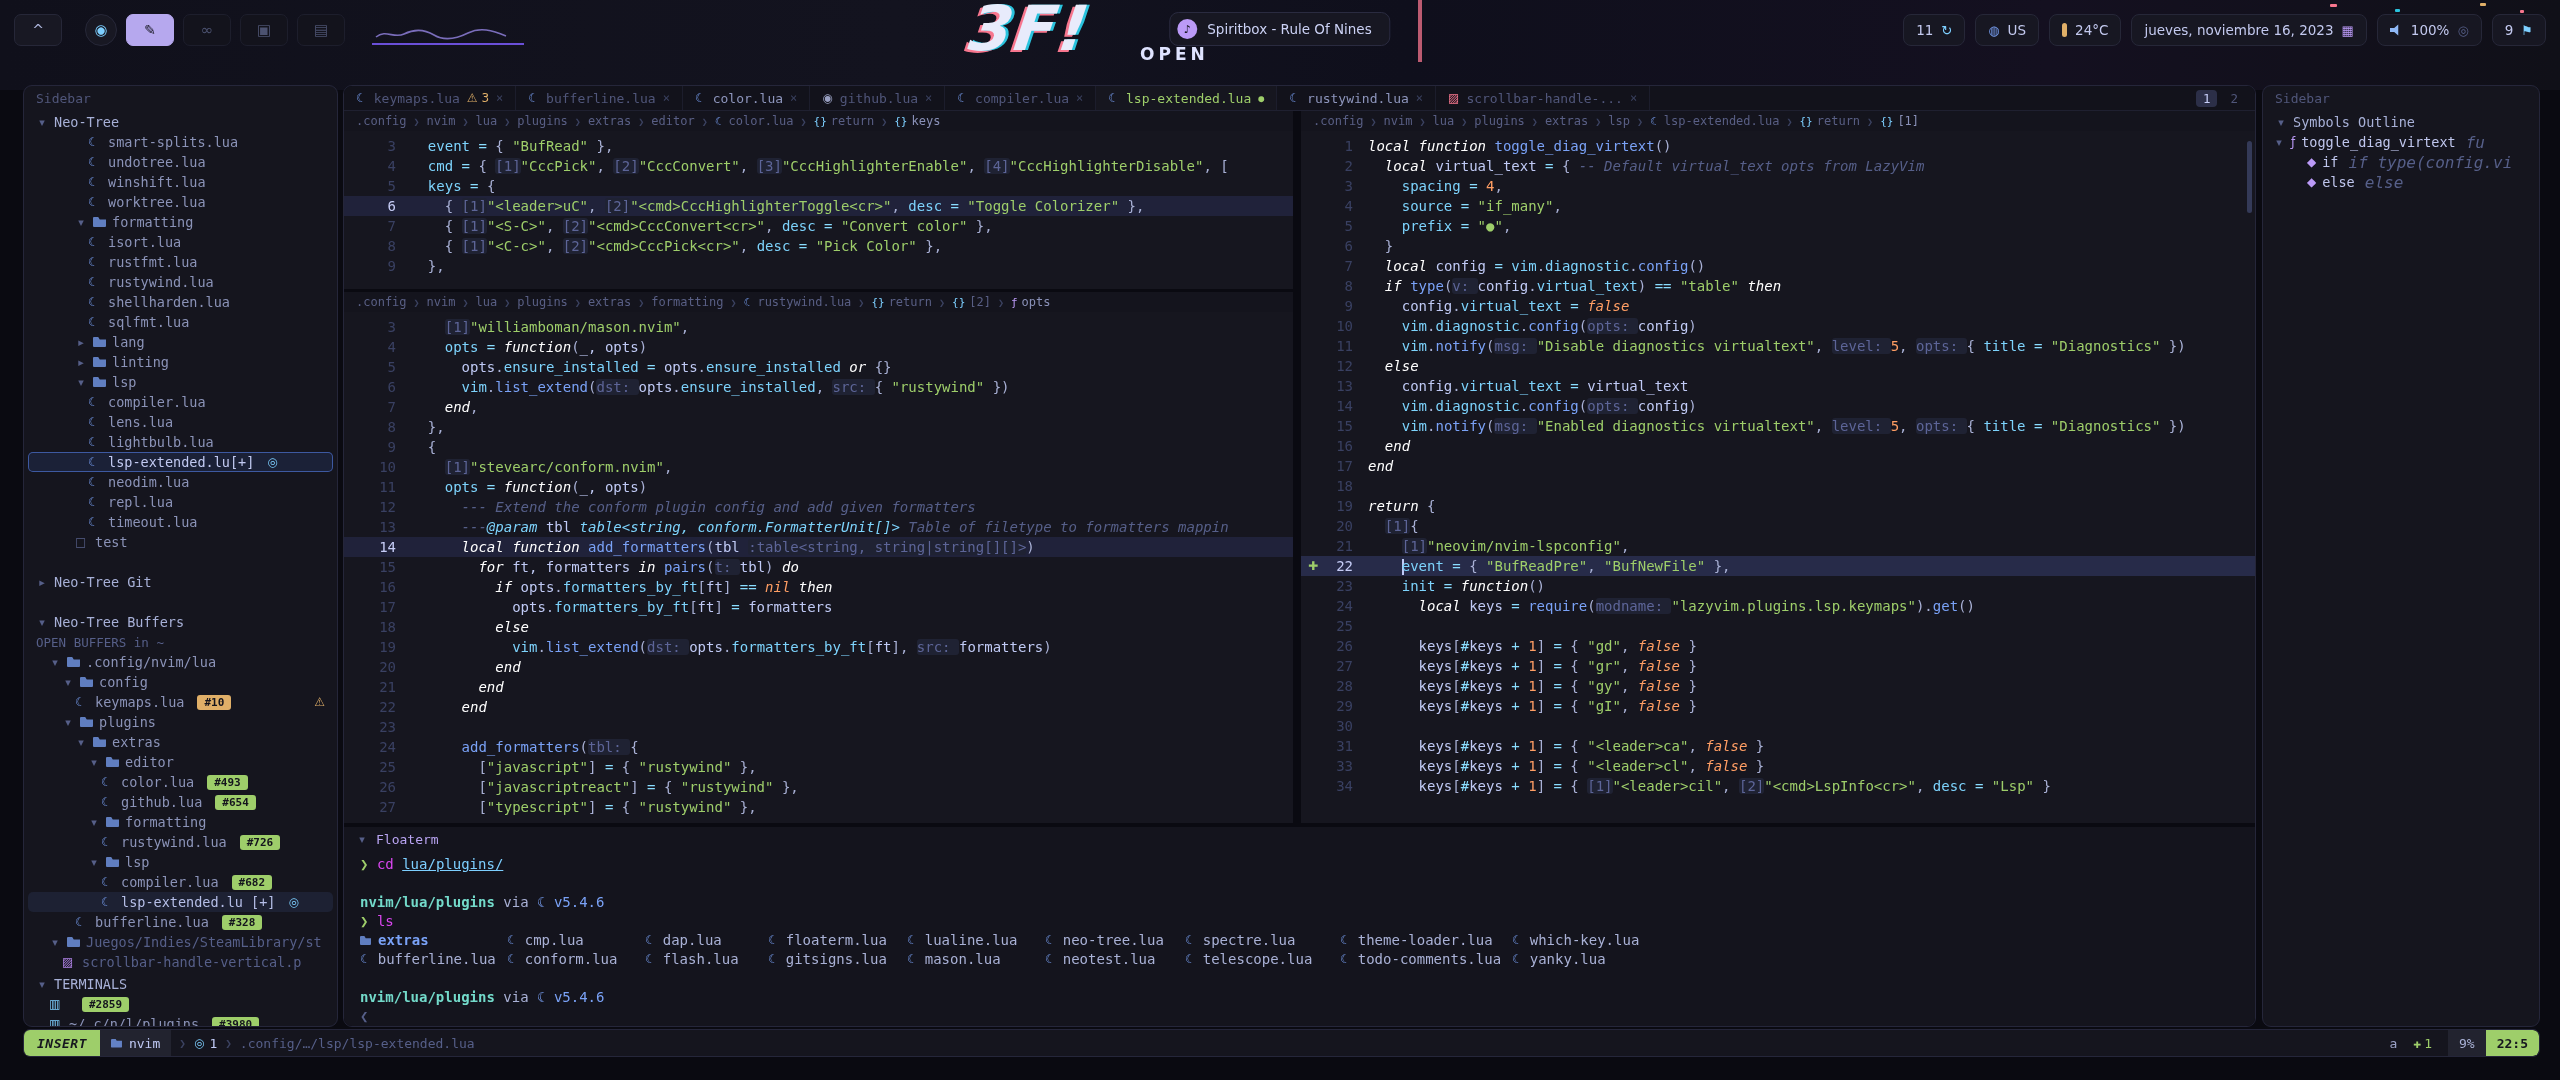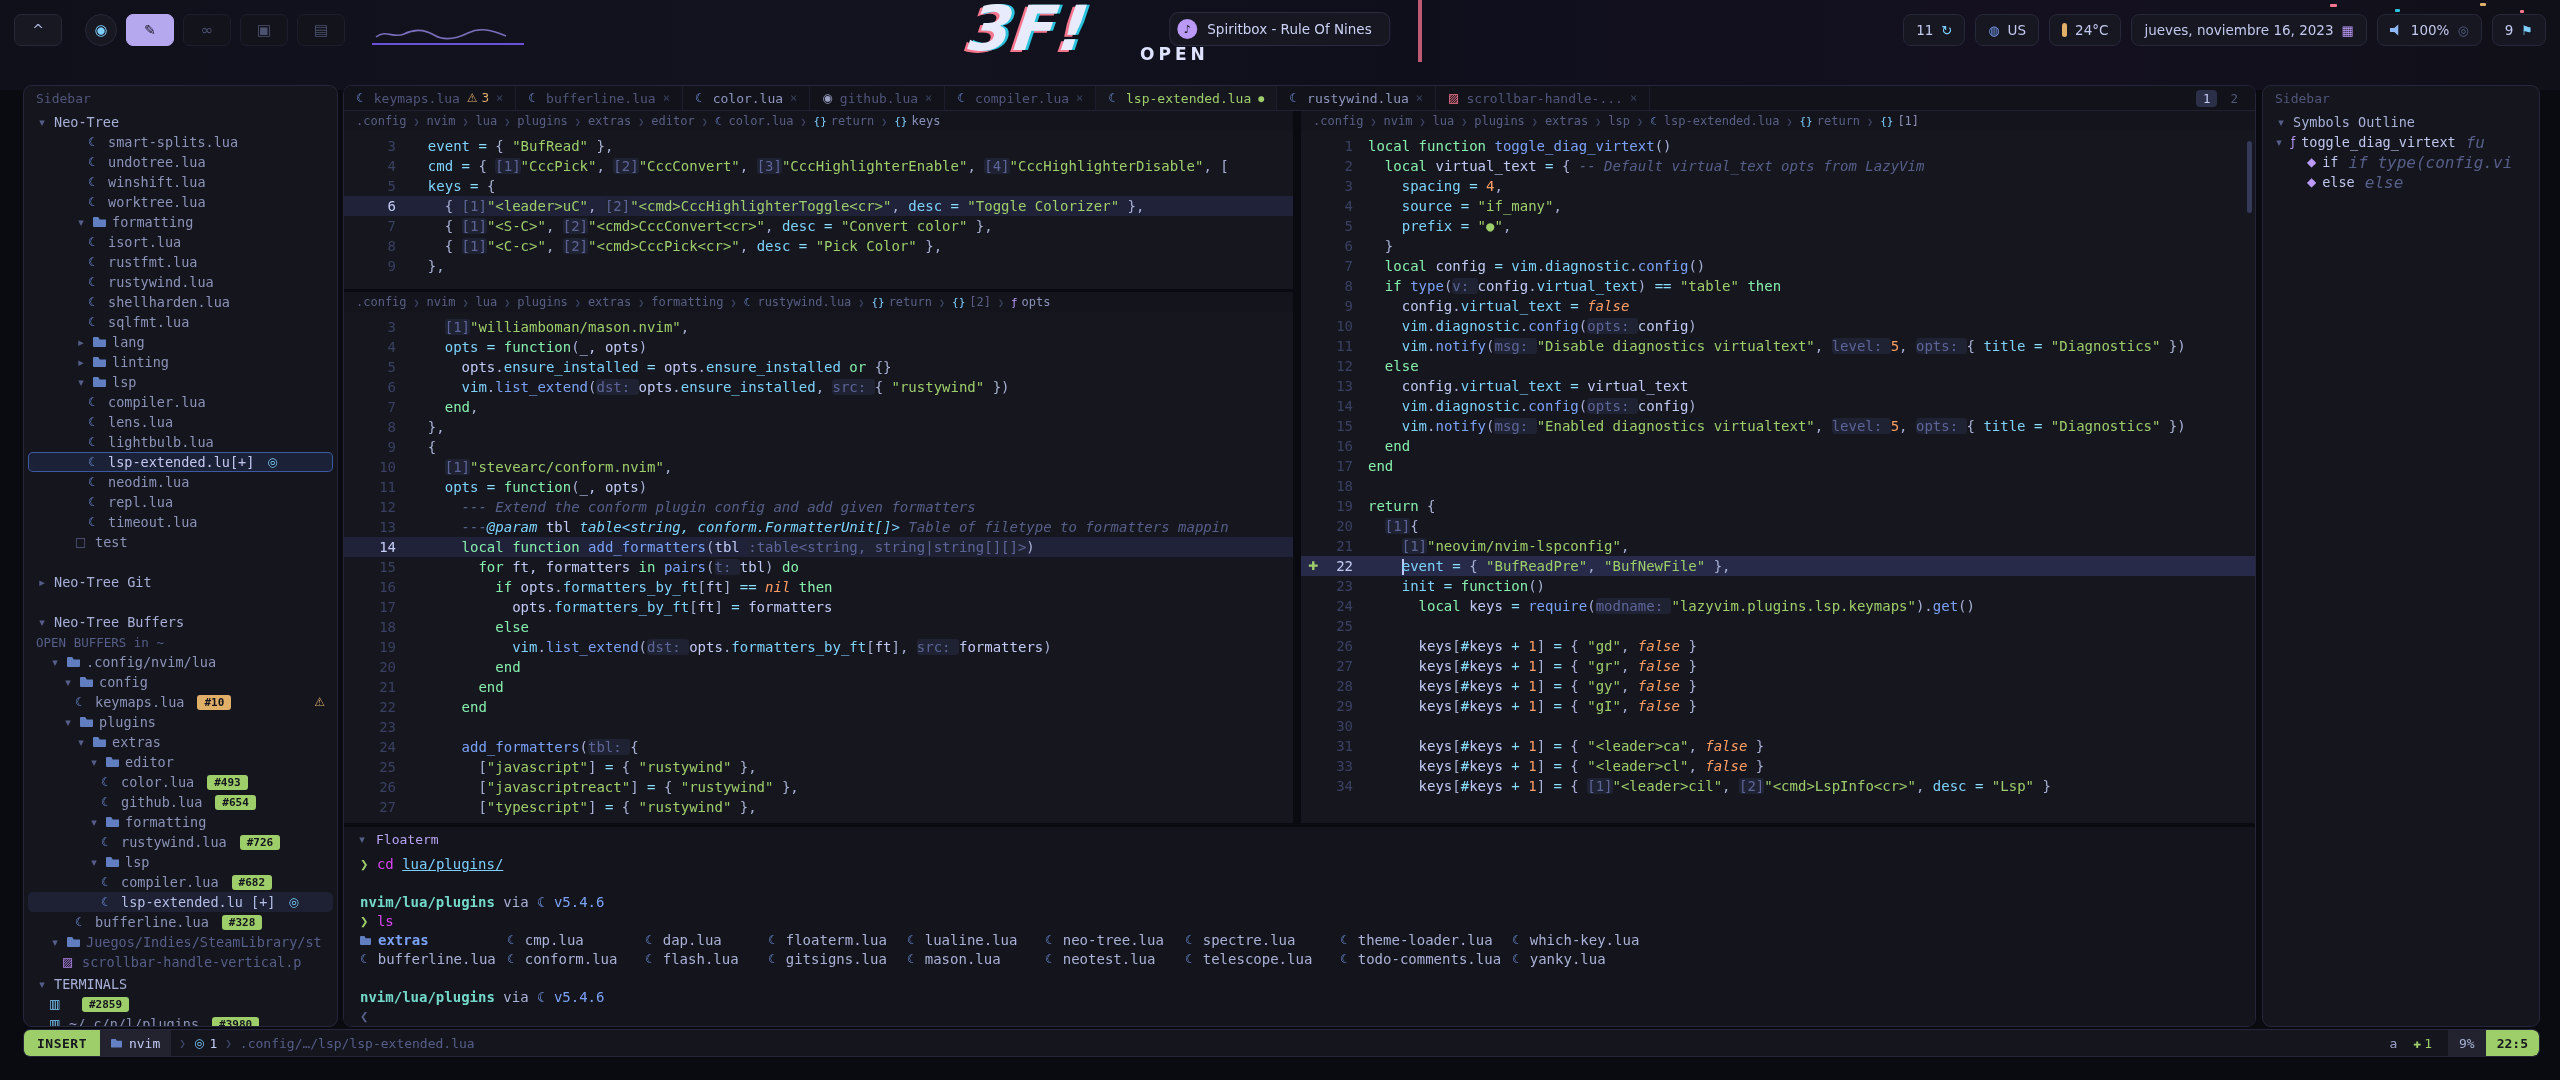--- a/index.html
+++ b/index.html
@@ -79,21 +79,21 @@
   .code{flex:1;padding-top:5px;overflow:hidden;font-size:14px;line-height:20px;}
   .cline{display:flex;height:20px;position:relative;}
   .cline.hl{background:#20223a;}
   #ed-lsp .cline.hl{background:#272b49;}
   .sign{position:absolute;left:7px;top:0;width:18px;color:#9ece6a;font-size:12px;font-family:"DejaVu Sans",sans-serif;}
   .ln{flex:none;width:52px;text-align:right;padding-right:15px;color:#394062;}
   .cline.hl .ln{color:#c6cdf7;}
   .ctext{flex:1;min-width:0;overflow:hidden;white-space:pre;}
   .ed-scrollbar{position:absolute;right:3px;top:30px;width:5px;height:72px;border-radius:3px;background:#343a58;z-index:3;}
   
-  .tk-p{color:#a9b1d6}.tk-w{color:#c0caf5}.tk-k{color:#86efac;}.tk-s{color:#9ece6a}
+  .tk-p{color:#a9b1d6}.tk-w{color:#c0caf5}.tk-k{color:#ffffff;font-style:italic}.tk-s{color:#9ece6a}
   .tk-f{color:#7aa2f7}.tk-v{color:#7dd3fc}.tk-t{color:#7dd3fc;font-style:italic}.tk-n{color:#ff9e64}
   .tk-b{color:#ff9e64;font-style:italic}.tk-c{color:#565f89;font-style:italic}.tk-o{color:#89ddff}
   .tk-h{color:#5d6598;background:#1f2233;border-radius:3px}
   .tk-g{color:#9ece6a}.tk-cy{color:#d946ef}.tk-u{color:#7dcfff;text-decoration:underline}
   .tk-dir{color:#73daca;font-weight:bold}.tk-bl{color:#7aa2f7}.tk-dim2{color:#565f89}
   .cursor-beam{display:inline-block;width:2px;height:16px;background:#c0caf5;vertical-align:middle;margin-right:-2px;}
   
   .sb-title{height:24px;display:flex;align-items:center;padding:0 12px;color:#50567a;font-size:13px;flex:none;}
   #sb-rows,#ol-rows{overflow:hidden;flex:1;}
   .sb-row{height:20px;display:flex;align-items:center;gap:6px;padding:0 8px;font-size:13.5px;
@@ -127,21 +127,21 @@
   #ft-header{height:24px;flex:none;display:flex;align-items:center;gap:8px;padding:0 12px;
      color:#b9a4f2;font-size:13px;}
   #term-body{flex:1;padding:4px 16px;font-size:14px;line-height:19px;overflow:hidden;}
   .term-line{height:19px;display:flex;align-items:center;white-space:pre;}
   .term-grid{display:grid;grid-template-columns:147px 138px 123px 139px 138px 140px 155px 172px auto;}
   .term-cell{display:flex;align-items:center;gap:7px;}
   .term-cell .dirname{color:#7aa2f7;font-weight:bold;}
   .t-moon{color:#7aa2f7;font-size:12px;font-family:"DejaVu Sans",sans-serif;}
   
   .sl-mode{background:#9ece6a;color:#15161e;font-weight:bold;padding:4px 13px;height:100%;
-     display:flex;align-items:center;border-radius:6px 0 0 6px;letter-spacing:.5px;flex:none;}
+     display:flex;align-items:center;border-radius:6px 0 0 6px;letter-spacing:.5px;flex:none;font-style:italic;}
   .sl-seg{background:#22232f;padding:0 11px;height:100%;display:flex;gap:7px;align-items:center;color:#c0caf5;flex:none;}
   .sl-sep{color:#3b4261;margin:0 8px;font-size:11px;}
   .sl-marker{display:flex;align-items:center;gap:5px;color:#c0caf5;}
   .sl-marker .marker-ic{margin-left:0;}
   .sl-path{color:#565f89;}
   .sl-spacer{flex:1;}
   .sl-reg{color:#9aa0c5;margin-right:16px;}
   .sl-added{display:flex;align-items:center;gap:3px;color:#9ece6a;margin-right:16px;}
   .sl-scroll{background:#22232f;height:100%;display:flex;align-items:center;padding:0 11px;color:#a9b1d6;flex:none;}
   .sl-pos{background:#9ece6a;color:#15161e;font-weight:bold;height:100%;display:flex;align-items:center;

